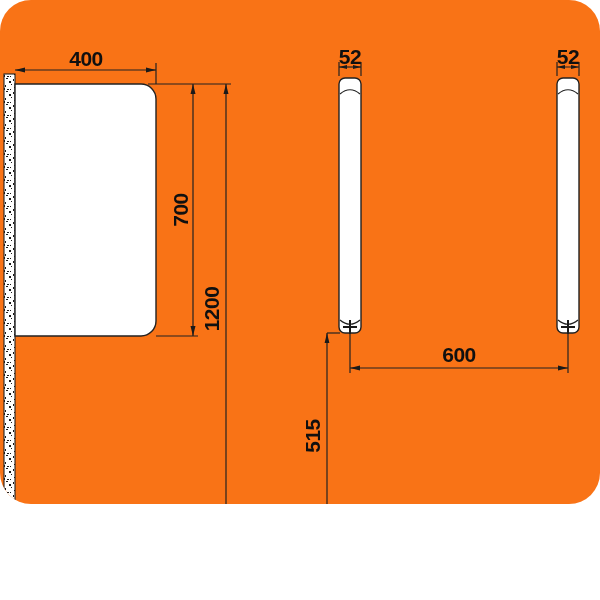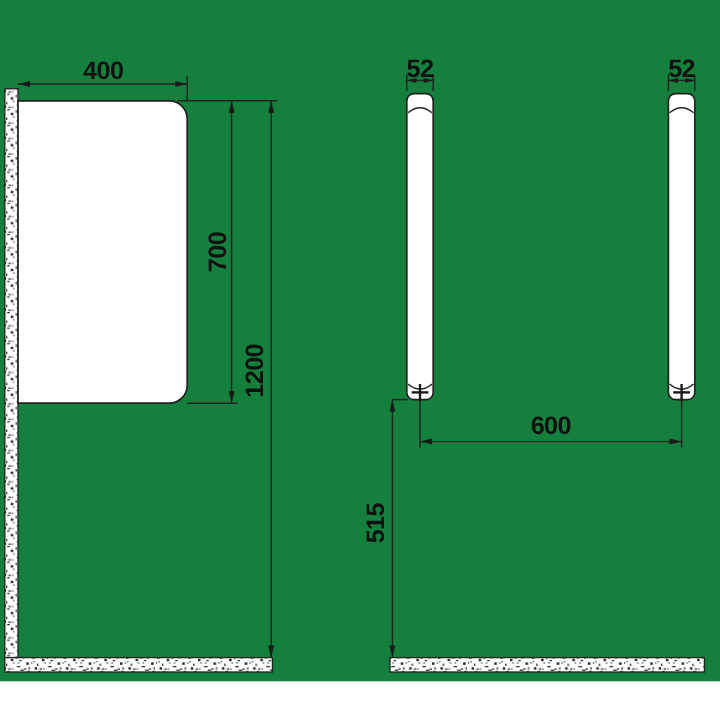--- a/index.html
+++ b/index.html
@@ -1,16 +1,16 @@
 <!DOCTYPE html>
 <html><head>
 <meta charset="utf-8">
 <style>
   html,body{margin:0;padding:0;background:#fff;}
-  .stage{position:relative;width:600px;height:568px;background:#15803d;overflow:hidden;}
+  .stage{position:relative;width:600px;height:504px;background:#f97316;overflow:hidden;border-radius:31px;}
   svg{position:absolute;left:0;top:0;}
   text{
     font-family:"Liberation Sans",sans-serif;
     font-weight:bold;
     fill:#101010;
     font-size:21px;
     letter-spacing:-0.5px;
   }
   .ink{stroke:#222;stroke-width:1.2;fill:none;}
   .thick{stroke:#1a1a1a;stroke-width:2;fill:none;}

